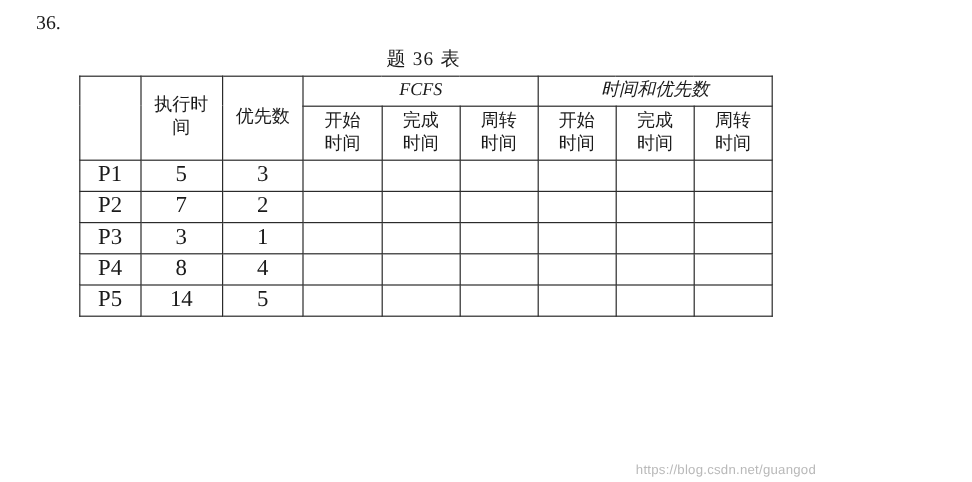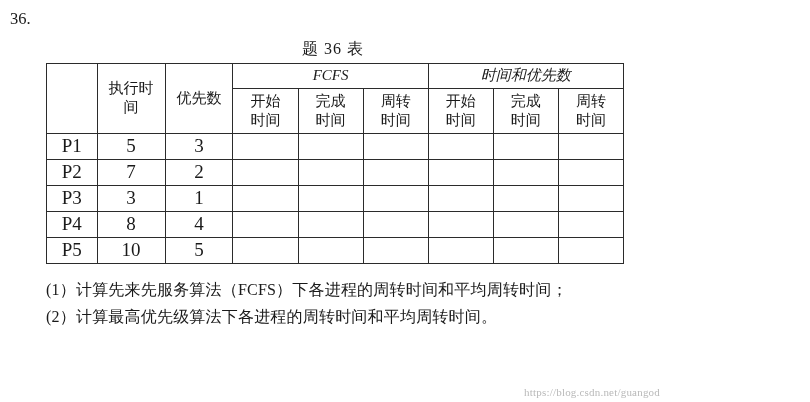--- a/index.html
+++ b/index.html
@@ -14,20 +14,21 @@
     color: #1a1a1a;
     overflow: hidden;
     position: relative;
   }
   .page {
     position: relative;
     width: 666px;
     height: 402px;
     box-sizing: border-box;
     padding: 6px 10px 0 10px;
+    margin-left: 20px;
   }
   .question {
     display: flex;
     align-items: flex-start;
     font-size: 16.5px;
     line-height: 1.55;
   }
   .q-num {
     flex: 0 0 auto;
     padding-right: 5px;
@@ -96,21 +97,21 @@
     line-height: 1.72;
   }
   .note-line {
     white-space: nowrap;
     letter-spacing: 0.2px;
   }
   .watermark {
     position: absolute;
     right: 6px;
     bottom: 4px;
-    font-family: Liberation Serif, serif;
+    font-family: Liberation Sans, sans-serif;
     font-size: 11px;
     color: #b9b9b9;
     letter-spacing: 0.2px;
     white-space: nowrap;
   }
 </style>
 </head>
 <body>
 
 <div class="page">
@@ -203,32 +204,28 @@
           <td>4</td>
           <td></td>
           <td></td>
           <td></td>
           <td></td>
           <td></td>
           <td></td>
         </tr>
         <tr>
           <td>P5</td>
-          <td>10</td>
+          <td>14</td>
           <td>5</td>
           <td></td>
           <td></td>
           <td></td>
           <td></td>
           <td></td>
           <td></td>
         </tr>
       </tbody>
     </table>
   </div>
 
-  <div class="notes">
-    <div class="note-line">(1）计算先来先服务算法（FCFS）下各进程的周转时间和平均周转时间；</div>
-    <div class="note-line">(2）计算最高优先级算法下各进程的周转时间和平均周转时间。</div>
-  </div>
 
   <div class="watermark">https://blog.csdn.net/guangod</div>
 </div>
 
 </body></html>

